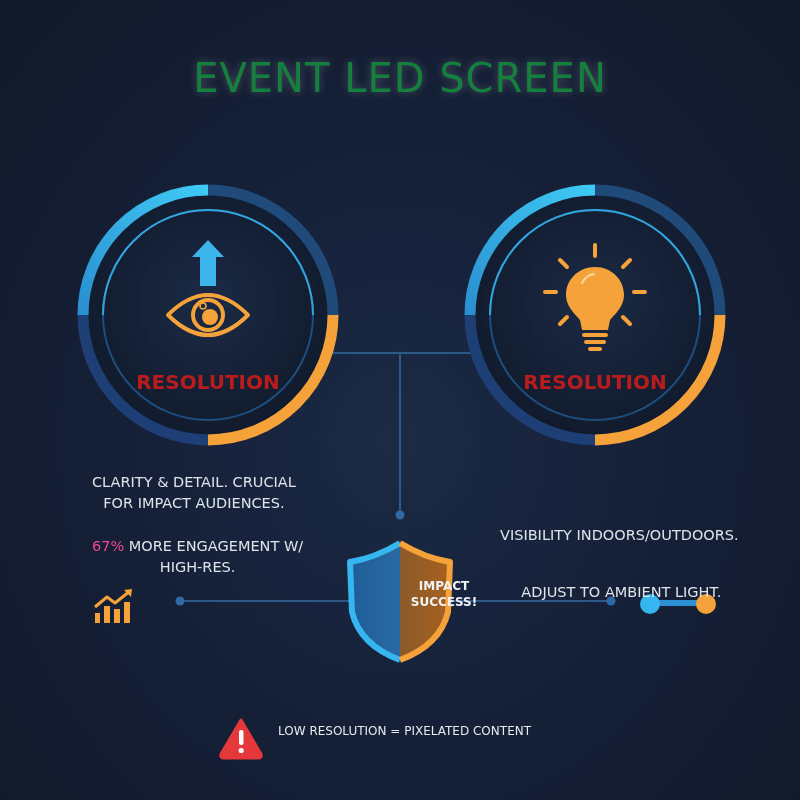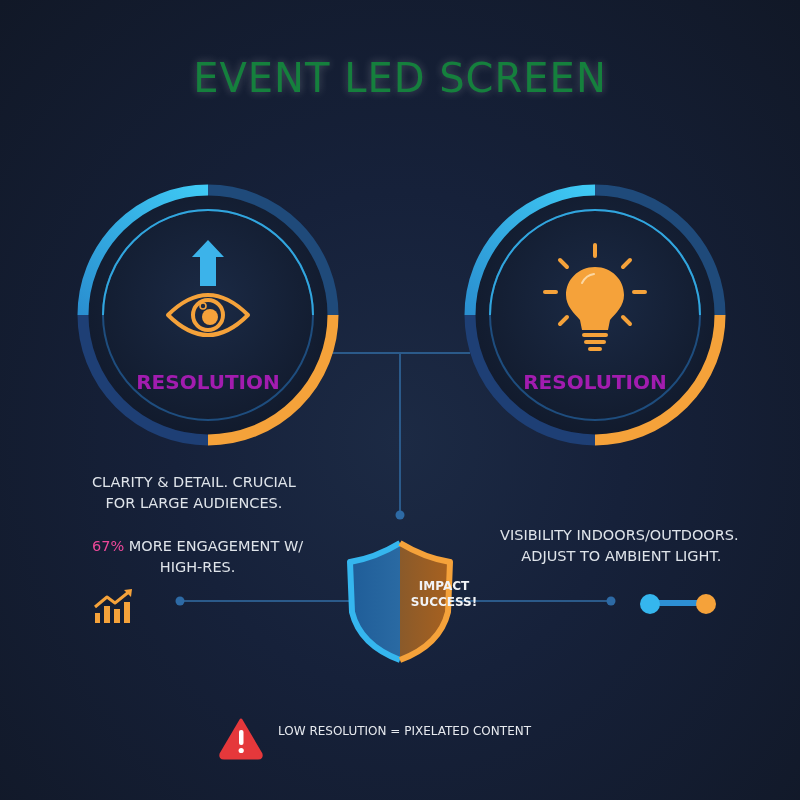--- a/index.html
+++ b/index.html
@@ -4,21 +4,21 @@
 <style>
   html,body{margin:0;padding:0;}
   body{width:800px;height:800px;overflow:hidden;position:relative;
     background:radial-gradient(ellipse at 50% 55%, #1c2a44 0%, #16213a 40%, #111827 100%);
     font-family:"Liberation Sans", sans-serif;color:#e6eaf0;}
   .title{position:absolute;left:0;top:52px;width:800px;text-align:center;
     font-family:"DejaVu Sans", sans-serif;font-size:40px;line-height:52px;font-weight:500;
     letter-spacing:1px;color:#15803d;text-shadow:0 0 8px rgba(255,255,255,0.25);}
   svg.layer{position:absolute;left:0;top:0;}
   .circle-label{position:absolute;font-family:"DejaVu Sans", sans-serif;font-size:20px;
-    font-weight:bold;color:#a21caf;text-align:center;width:240px;}
+    font-weight:bold;color:#b91c1c;text-align:center;width:240px;}
   .desc{position:absolute;font-family:"DejaVu Sans", sans-serif;font-size:14.5px;line-height:21px;color:#dfe4ea;text-align:center;}
   .accent{color:#ec4899;}
   .shield-text{position:absolute;left:350px;top:578px;width:100px;text-align:center;
     font-family:"DejaVu Sans", sans-serif;font-size:12px;line-height:16px;font-weight:bold;color:#f1f3f6;padding-left:44px;}
   .warn-text{position:absolute;left:278px;top:724px;font-family:"DejaVu Sans", sans-serif;font-size:12px;color:#e6e9ee;}
 </style>
 </head>
 <body>
 
 <div class="title">
@@ -131,30 +131,30 @@
     <rect x="239" y="730" width="4.5" height="15" rx="2" fill="#ffffff"></rect>
     <circle cx="241.2" cy="750.5" r="2.6" fill="#ffffff"></circle>
   </g>
 </svg>
 
 <div class="circle-label" style="left:88px;top:370px;">RESOLUTION</div>
 <div class="circle-label" style="left:475px;top:370px;">RESOLUTION</div>
 
 <div class="desc" style="left:92px;top:472px;">
   <div>CLARITY &amp; DETAIL. CRUCIAL</div>
-  <div>FOR LARGE AUDIENCES.</div>
+  <div>FOR IMPACT AUDIENCES.</div>
 </div>
 <div class="desc" style="left:92px;top:536px;">
   <div><span class="accent">67%</span><span> MORE ENGAGEMENT W/</span></div>
   <div>HIGH-RES.</div>
 </div>
 
 <div class="desc" style="left:500px;top:525px;">
   <div>VISIBILITY INDOORS/OUTDOORS.</div>
-  <div style="padding-left:4px;">ADJUST TO AMBIENT LIGHT.</div>
+  <div style="padding-left:4px;margin-top:36px;">ADJUST TO AMBIENT LIGHT.</div>
 </div>
 
 <div class="shield-text">
   <div>IMPACT</div>
   <div>SUCCESS!</div>
 </div>
 
 <div class="warn-text">LOW RESOLUTION = PIXELATED CONTENT</div>
 
 </body></html>

